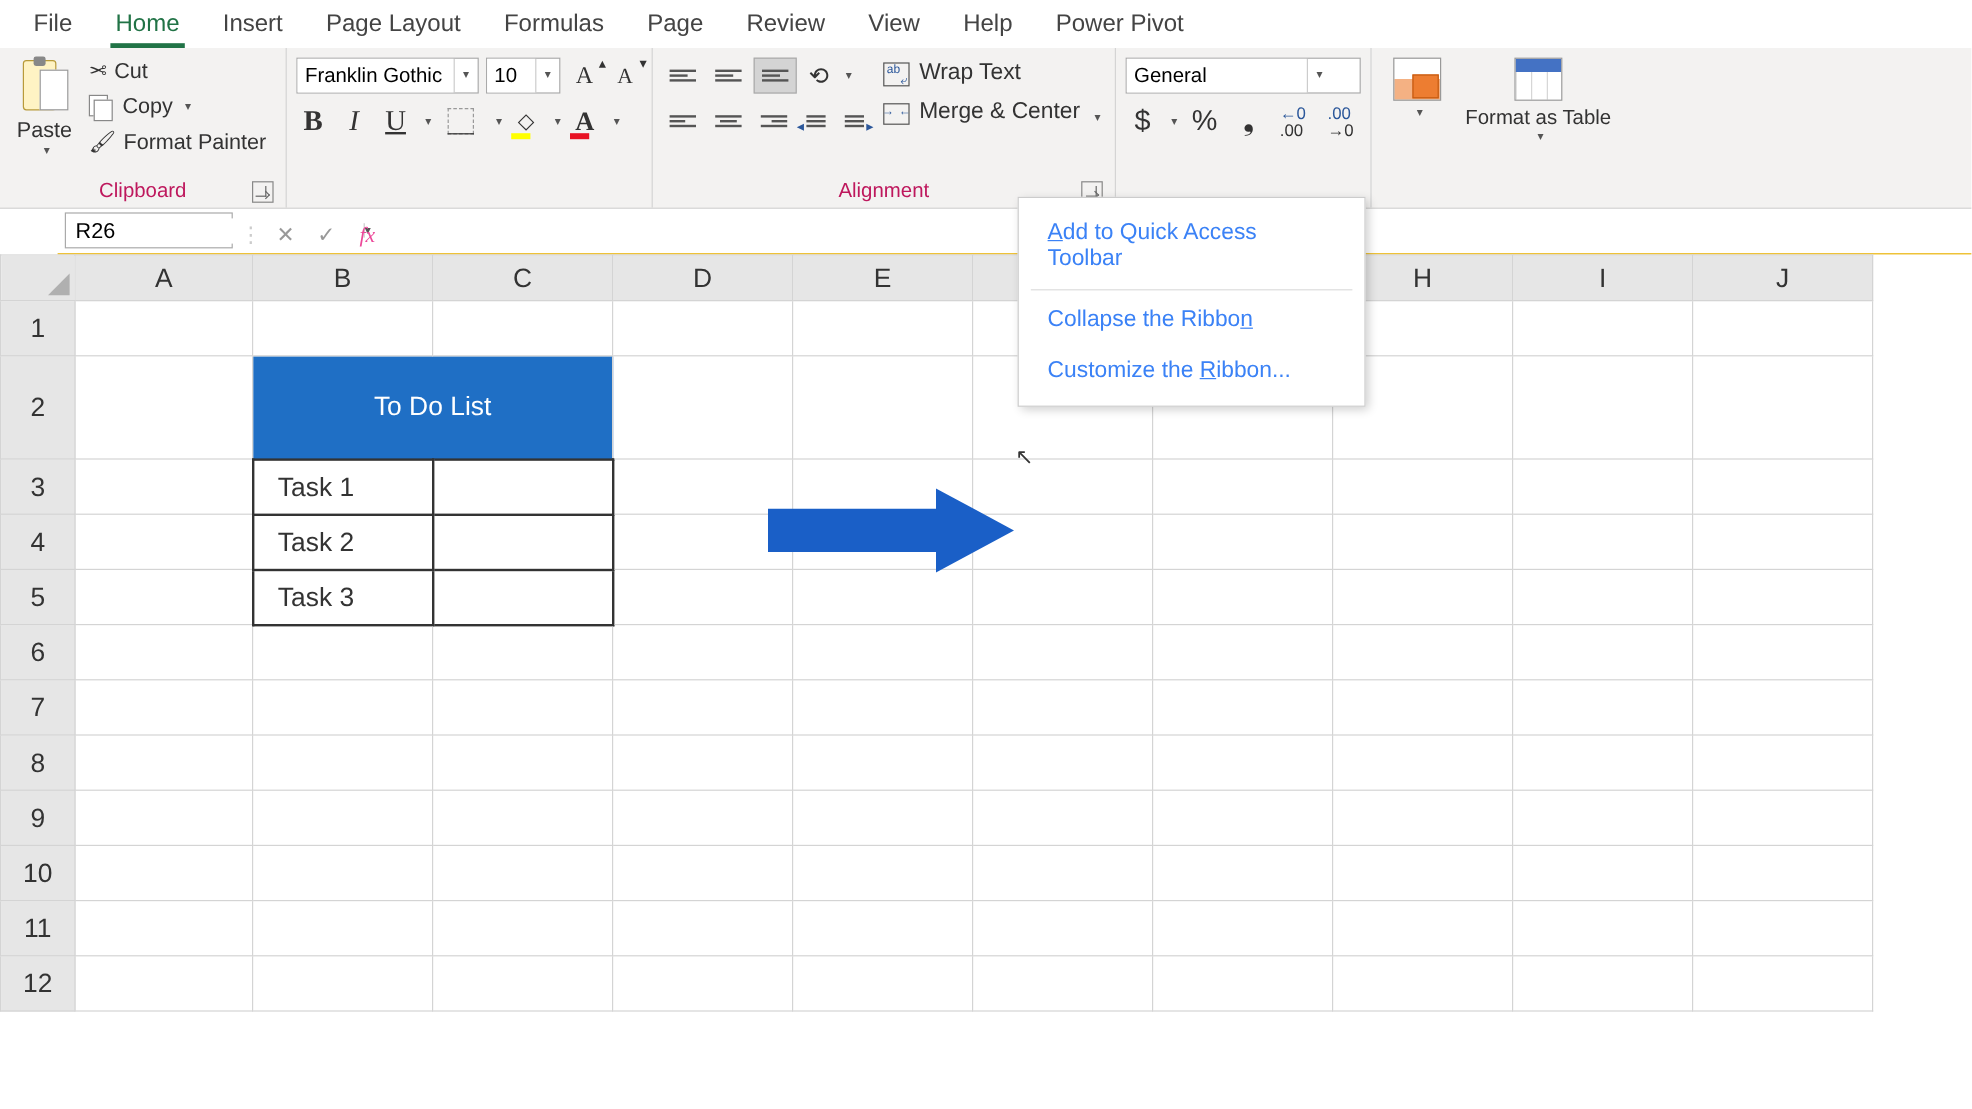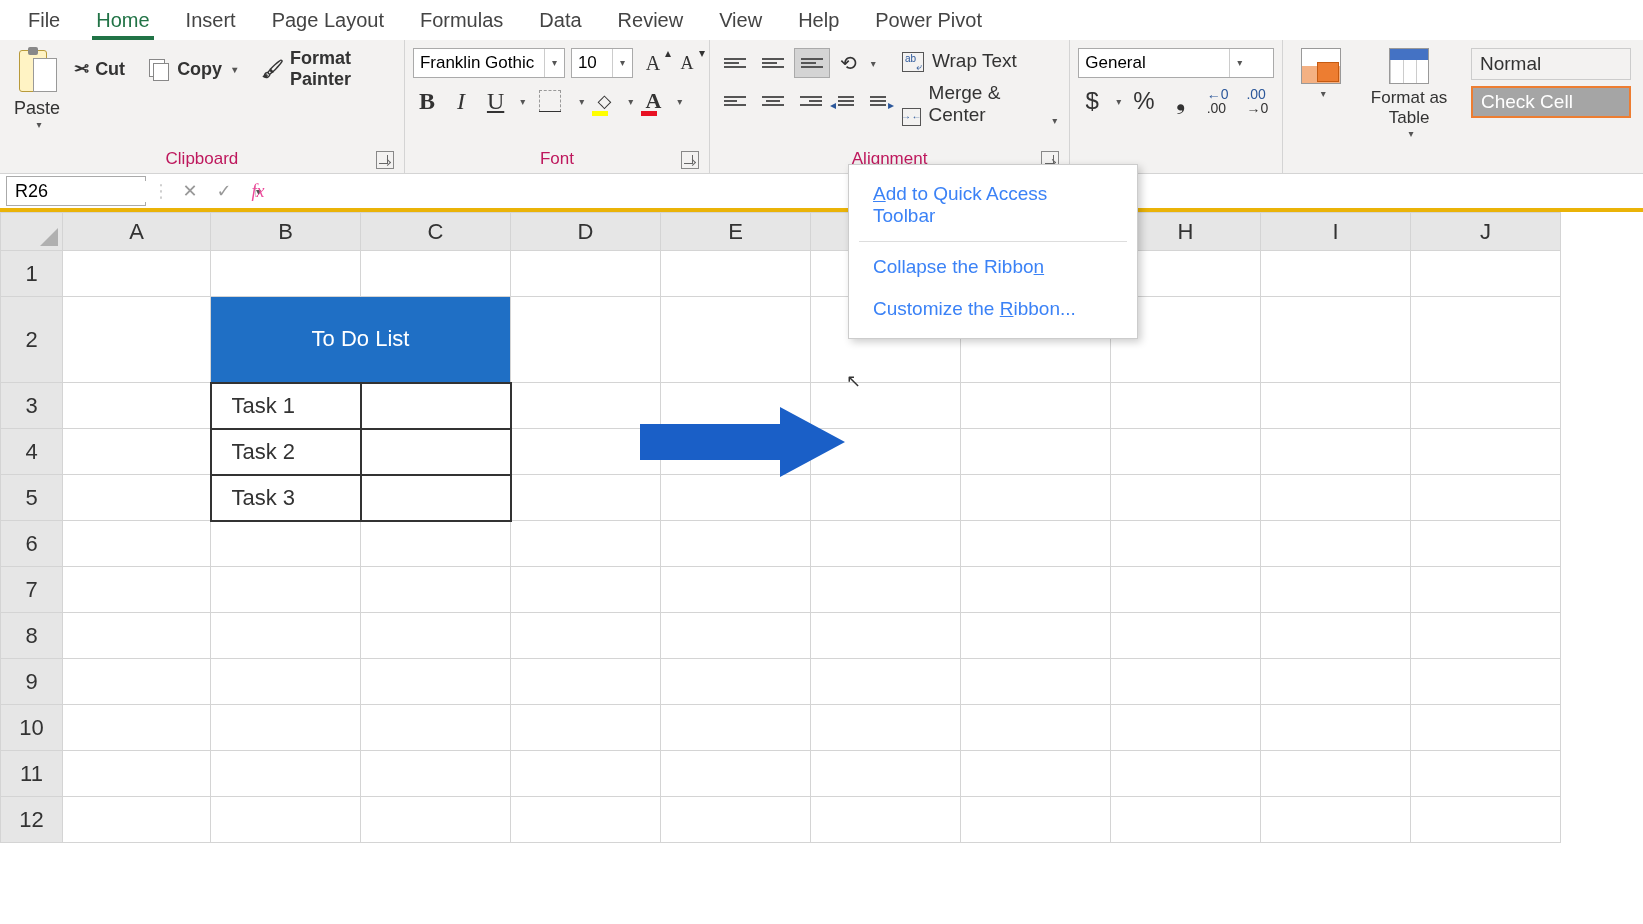--- a/index.html
+++ b/index.html
@@ -19,21 +19,21 @@
 .dlg-launcher { position: absolute; right: 2px; bottom: 2px; width: 18px; height: 18px; border: 1px solid #888; display: flex; align-items: center; justify-content: center; font-size: 10px; color: #666; }
 .dlg-launcher::before { content: ''; width: 8px; height: 8px; border-right: 1px solid #666; border-bottom: 1px solid #666; transform: translate(-1px,-1px); }
 .dlg-launcher::after { content: ''; position: absolute; right: 3px; bottom: 3px; width: 4px; height: 4px; border-right: 1px solid #666; border-bottom: 1px solid #666; transform: rotate(-45deg); }
 
 
 .clip-paste { display:flex; flex-direction:column; align-items:center; padding: 2px 6px; }
 .paste-icon { width: 44px; height: 48px; position: relative; margin-top: 4px; }
 .paste-clip { position:absolute; top:0; left:4px; width:28px; height:42px; background:#fff3c4; border:1px solid #b89a3a; border-radius:3px; }
 .paste-clip::before { content:''; position:absolute; top:-4px; left:8px; width:10px; height:8px; background:#888; border-radius:2px; }
 .paste-page { position:absolute; top:8px; left:18px; width:24px; height:34px; background:#fff; border:1px solid #999; }
-.clip-side { display:flex; flex-direction:row; justify-content:space-around; padding:2px 4px; gap:16px;font-weight:bold; }
+.clip-side { display:flex; flex-direction:column; justify-content:space-around; padding:2px 4px; gap:4px; }
 .clip-item { display:flex; align-items:center; gap:6px; font-size:18px; color:#333; padding:2px 4px; }
 .icon-scissors::before { content:'✂'; color:#333; font-size:18px; transform:scaleX(-1); display:inline-block; }
 .icon-copy { width:22px; height:20px; position:relative; }
 .icon-copy::before { content:''; position:absolute; top:0; left:0; width:14px; height:16px; border:1px solid #888; background:#fff; }
 .icon-copy::after { content:''; position:absolute; top:4px; left:4px; width:14px; height:16px; border:1px solid #888; background:#fff; }
 .icon-brush::before { content:'🖌'; font-size:18px; }
 .drop-arrow { font-size:10px; color:#555; margin-left:4px; }
 
 
 .font-rows { display:flex; flex-direction:column; gap:8px; padding-top:4px; }
@@ -96,21 +96,21 @@
 .style-big { display:flex; flex-direction:column; align-items:center; padding:4px 10px; font-size:17px; text-align:center; }
 .cond-icon { width:40px; height:36px; position:relative; margin-bottom:4px; }
 .cond-icon::before { content:''; position:absolute; inset:0; background:linear-gradient(#fff 50%, #f4b183 50%); border:1px solid #999; }
 .cond-icon::after { content:''; position:absolute; top:40%; left:40%; width:50%; height:50%; background:#ed7d31; border:1px solid #c55a11; }
 .table-icon { width:40px; height:36px; background:#fff; border:1px solid #999; position:relative; margin-bottom:4px; background-image:linear-gradient(#4472c4 33%, transparent 33%), linear-gradient(90deg, #ccc 1px, transparent 1px); background-size:100% 100%, 13px 100%; }
 .style-gallery { display:flex; flex-direction:column; gap:6px; padding:4px; }
 .style-cell { width:160px; height:32px; border:1px solid #ccc; display:flex; align-items:center; padding:0 8px; font-size:19px; }
 .style-cell.check { background:#a5a5a5; color:#fff; border:2px solid #ed7d31; }
 
 
-.formula-bar { display:flex; align-items:center; height:38px; border-bottom:4px solid #eab308; padding:4px 6px; gap:6px; }
+.formula-bar { display:flex; align-items:flex-end; height:38px; border-bottom:1px solid #eab308; padding:4px 6px; gap:6px;margin-left:48px; }
 .name-box { width:140px; height:30px; border:1px solid #aaa; display:flex; align-items:center; }
 .name-box input { border:none; flex:1; padding:0 8px; font-size:18px; outline:none; }
 .name-box .dd { width:20px; text-align:center; border-left:1px solid #ccc; font-size:10px; color:#555; }
 .fb-btn { width:28px; text-align:center; color:#999; font-size:18px; }
 .fx { font-style:italic; font-family:'Times New Roman',serif; color:#ec4899; }
 .fb-input { flex:1; height:28px; border:none; outline:none; font-size:18px; }
 
 
 .grid-area { position:relative; }
 .grid { border-collapse:collapse; table-layout:fixed; }
@@ -140,21 +140,21 @@
 </style>
 </head>
 <body>
 
 <div class="ribbon-tabs">
   <div class="ribbon-tab">File</div>
   <div class="ribbon-tab active">Home</div>
   <div class="ribbon-tab">Insert</div>
   <div class="ribbon-tab">Page Layout</div>
   <div class="ribbon-tab">Formulas</div>
-  <div class="ribbon-tab">Data</div>
+  <div class="ribbon-tab">Page</div>
   <div class="ribbon-tab">Review</div>
   <div class="ribbon-tab">View</div>
   <div class="ribbon-tab">Help</div>
   <div class="ribbon-tab">Power Pivot</div>
 </div>
 
 <div class="ribbon">
 
   <div class="ribbon-group">
     <div class="ribbon-group-body">
@@ -214,21 +214,20 @@
             <span class="drop-arrow">▾</span>
           <div class="btn fill-btn">
               <span class="fill-bar"></span>
             </div>
             <span class="drop-arrow">▾</span>
           <div class="btn fontcolor-btn">A<span class="fontcolor-bar"></span></div>
             <span class="drop-arrow">▾</span>
         </div>
       </div>
     </div>
-    <div class="ribbon-group-label"><span>Font</span><span class="dlg-launcher"></span></div>
   </div>
 
   <div class="ribbon-group">
     <div class="ribbon-group-body">
       <div class="align-block">
         <div class="align-row">
           <div class="btn">
               <span class="align-icon al-top">
                 <span></span>
                 <span></span>
@@ -340,24 +339,20 @@
   <div class="ribbon-group" style="border-right:none">
     <div class="ribbon-group-body">
       <div class="style-big">
         <div class="cond-icon"></div>
           <span class="drop-arrow">▾</span>
       </div>
       <div class="style-big">
         <div class="table-icon"></div>
         <div>Format as Table</div>
           <span class="drop-arrow">▾</span>
-      </div>
-      <div class="style-gallery">
-        <div class="style-cell">Normal</div>
-        <div class="style-cell check">Check Cell</div>
       </div>
     </div>
     <div class="ribbon-group-label">&nbsp;</div>
   </div>
 </div>
 
 <div class="formula-bar">
   <div class="name-box">
       <input value="R26" style="">
       <span class="dd">▾</span>

